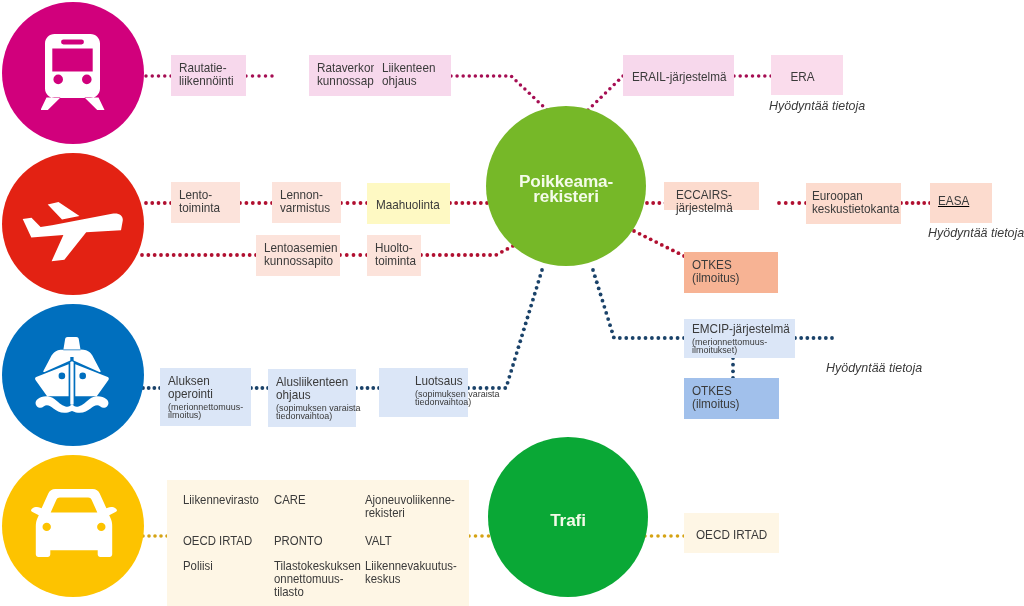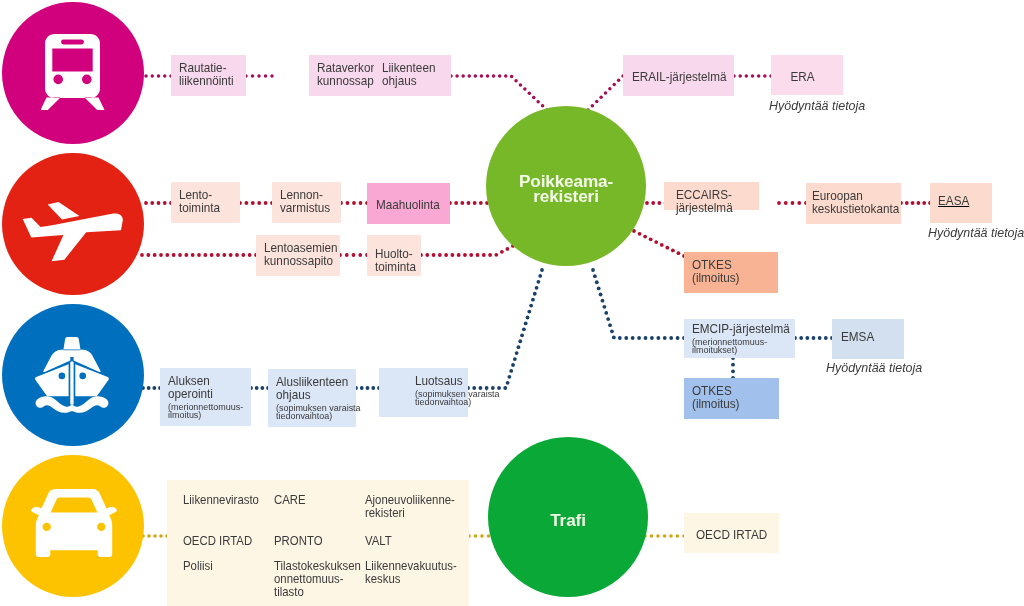--- a/index.html
+++ b/index.html
@@ -373,33 +373,33 @@
         <div class="ttl" style="font-size: 13.4px; line-height: 13px; white-space: nowrap;">Lento-</div>
         <div class="ttl" style="font-size: 13.4px; line-height: 13px; white-space: nowrap;">toiminta</div>
       </div>
     </div>
     <div class="node" style="left: 272px; top: 182px; width: 69px; height: 41px; background: rgb(252, 227, 219);">
       <div style="position: absolute; left: 8px; top: 6px; right: 2px;">
         <div class="ttl" style="font-size: 13.4px; line-height: 13px; white-space: nowrap;">Lennon-</div>
         <div class="ttl" style="font-size: 13.4px; line-height: 13px; white-space: nowrap;">varmistus</div>
       </div>
     </div>
-    <div class="node" style="left: 367px; top: 183px; width: 83px; height: 41px; background: #f9a8d4;">
+    <div class="node" style="left: 367px; top: 183px; width: 83px; height: 41px; background: #fef9c3;">
       <div style="position: absolute; left: 9px; top: 15px; right: 2px;">
         <div class="ttl" style="font-size: 13.4px; line-height: 13px; white-space: nowrap;">Maahuolinta</div>
       </div>
     </div>
     <div class="node" style="left: 256px; top: 235px; width: 84px; height: 41px; background: rgb(252, 227, 219);">
       <div style="position: absolute; left: 8px; top: 6px; right: 2px;">
         <div class="ttl" style="font-size: 13.4px; line-height: 13px; white-space: nowrap;">Lentoasemien</div>
         <div class="ttl" style="font-size: 13.4px; line-height: 13px; white-space: nowrap;">kunnossapito</div>
       </div>
     </div>
     <div class="node" style="left: 367px; top: 235px; width: 54px; height: 41px; background: rgb(252, 227, 219);">
-      <div style="position: absolute; left: 8px; top: 6px; right: 2px; margin-top: 6px;">
+      <div style="position: absolute; left: 8px; top: 6px; right: 2px;">
         <div class="ttl" style="font-size: 13.4px; line-height: 13px; white-space: nowrap;">Huolto-</div>
         <div class="ttl" style="font-size: 13.4px; line-height: 13px; white-space: nowrap;">toiminta</div>
       </div>
     </div>
     <div class="node" style="left: 664px; top: 182px; width: 95px; height: 28px; background: rgb(252, 219, 206);">
       <div style="position: absolute; left: 12px; top: 6px; right: 2px;">
         <div class="ttl" style="font-size: 13.4px; line-height: 13px; white-space: nowrap;">ECCAIRS-</div>
         <div class="ttl" style="font-size: 13.4px; line-height: 13px; white-space: nowrap;">järjestelmä</div>
       </div>
     </div>
@@ -441,25 +441,20 @@
         <div class="ttl" style="font-size: 13.4px; line-height: 13px; white-space: nowrap;">Luotsaus</div>
         <div class="sub" style="font-size: 9.4px; line-height: 7.71px; white-space: nowrap; margin-top: 3px;">(sopimuksen varaista</div>
         <div class="sub" style="font-size: 9.4px; line-height: 7.71px; white-space: nowrap;">tiedonvaihtoa)</div>
       </div>
     </div>
     <div class="node" style="left: 684px; top: 319px; width: 111px; height: 39px; background: rgb(219, 230, 247);">
       <div style="position: absolute; left: 8px; top: 3px; right: 2px;">
         <div class="ttl" style="font-size: 13.4px; line-height: 13px; white-space: nowrap;">EMCIP-järjestelmä</div>
         <div class="sub" style="font-size: 9.4px; line-height: 7.71px; white-space: nowrap; margin-top: 3px;">(merionnettomuus-</div>
         <div class="sub" style="font-size: 9.4px; line-height: 7.71px; white-space: nowrap;">ilmoitukset)</div>
-      </div>
-    </div>
-    <div class="node" style="left: 832px; top: 319px; width: 72px; height: 40px; background: rgb(211, 224, 240);">
-      <div style="position: absolute; left: 9px; top: 11px; right: 2px;">
-        <div class="ttl" style="font-size: 13.4px; line-height: 13px; white-space: nowrap;">EMSA</div>
       </div>
     </div>
     <div class="node" style="left: 684px; top: 378px; width: 95px; height: 41px; background: rgb(161, 192, 235);">
       <div style="position: absolute; left: 8px; top: 6px; right: 2px;">
         <div class="ttl" style="font-size: 13.4px; line-height: 13px; white-space: nowrap;">OTKES</div>
         <div class="ttl" style="font-size: 13.4px; line-height: 13px; white-space: nowrap;">(ilmoitus)</div>
       </div>
     </div>
     <div class="node" style="left: 684px; top: 513px; width: 95px; height: 40px; background: rgb(254, 246, 229);">
       <div style="position: absolute; left: 12px; top: 15px; right: 2px;">

